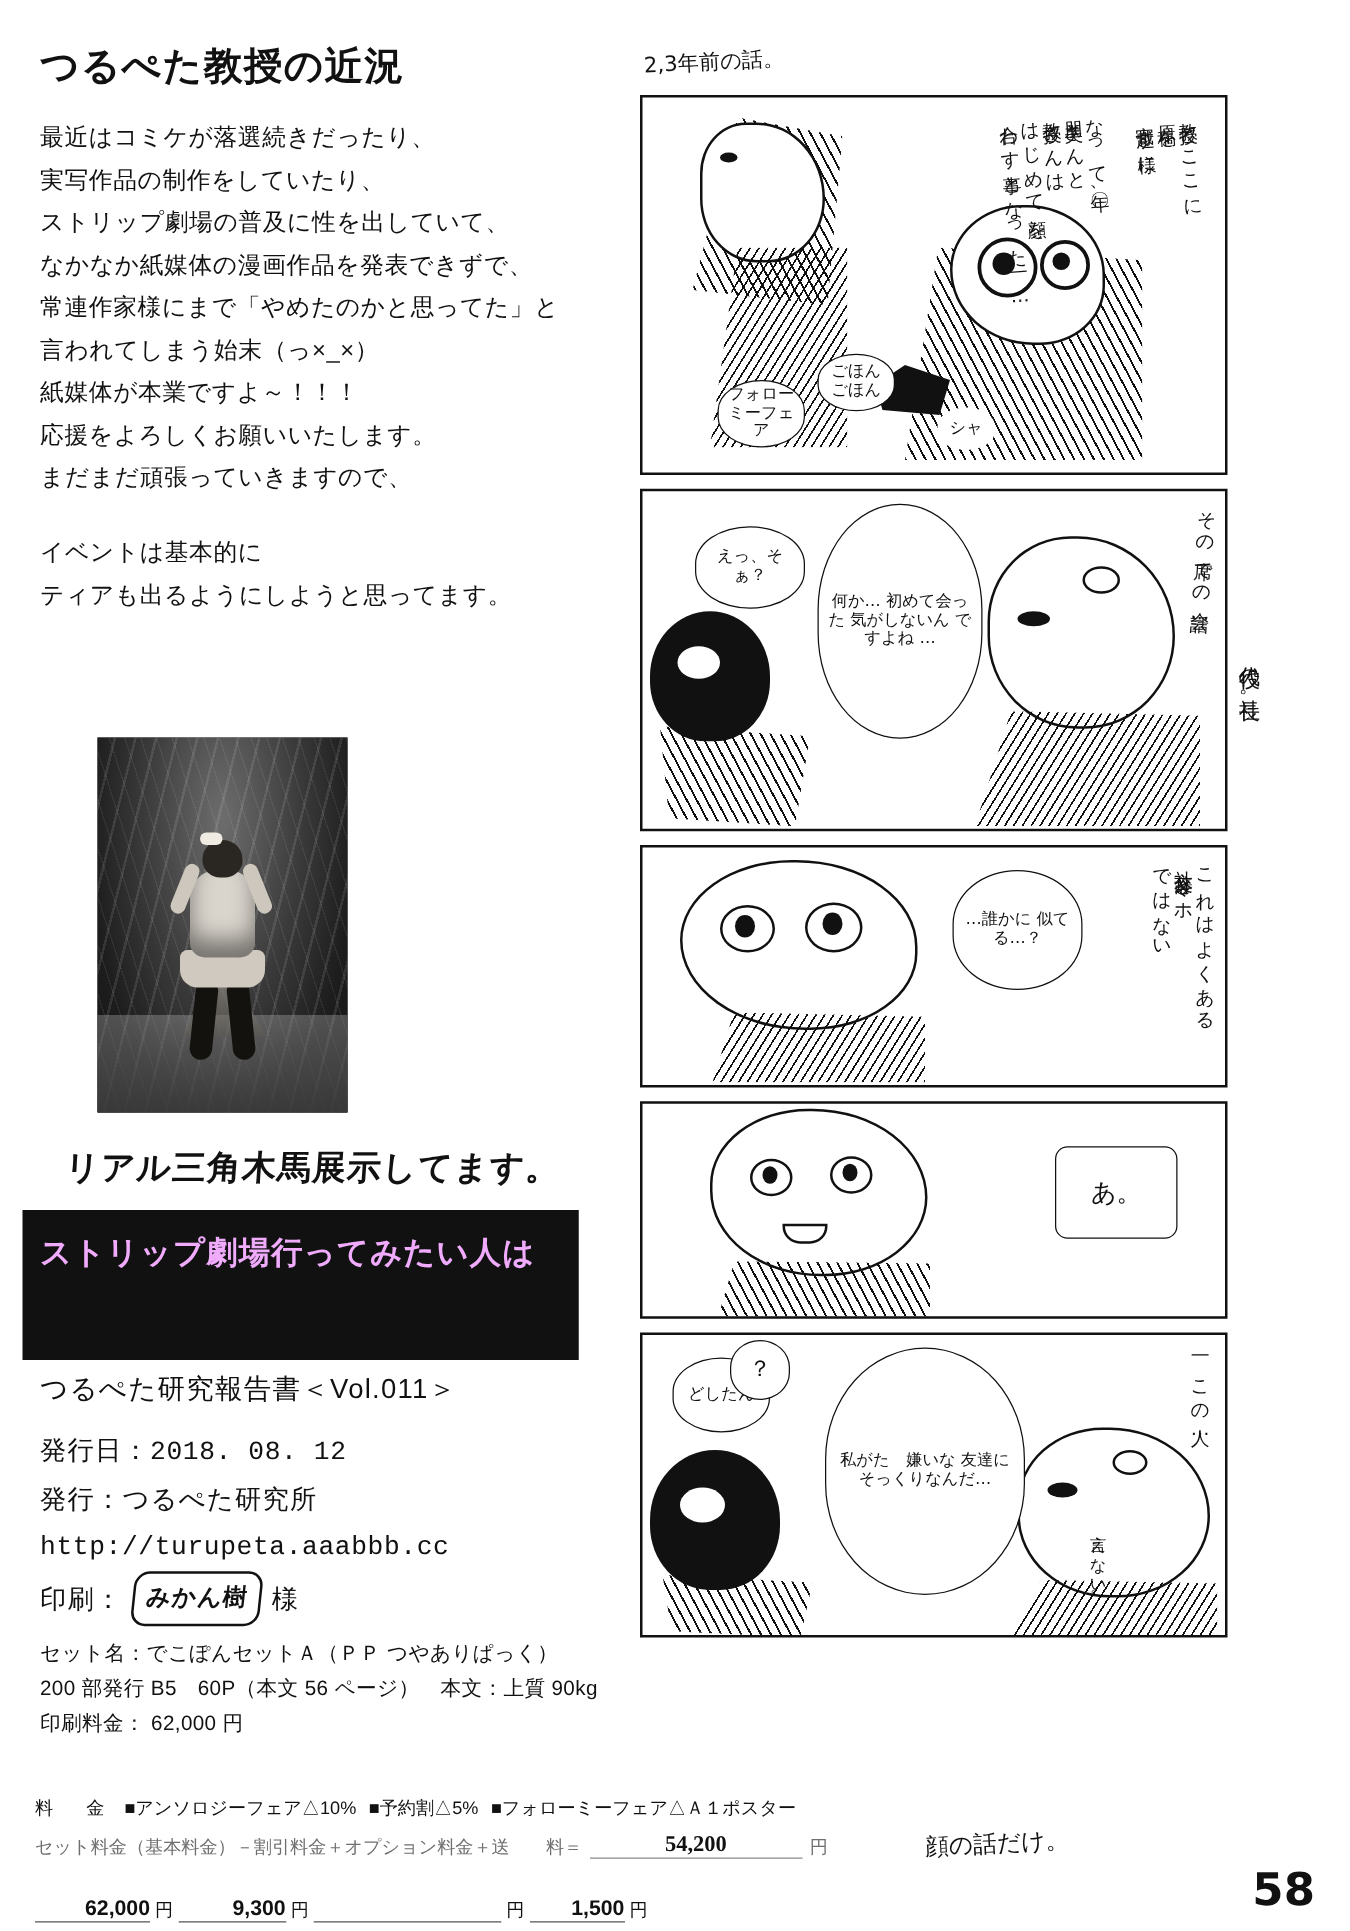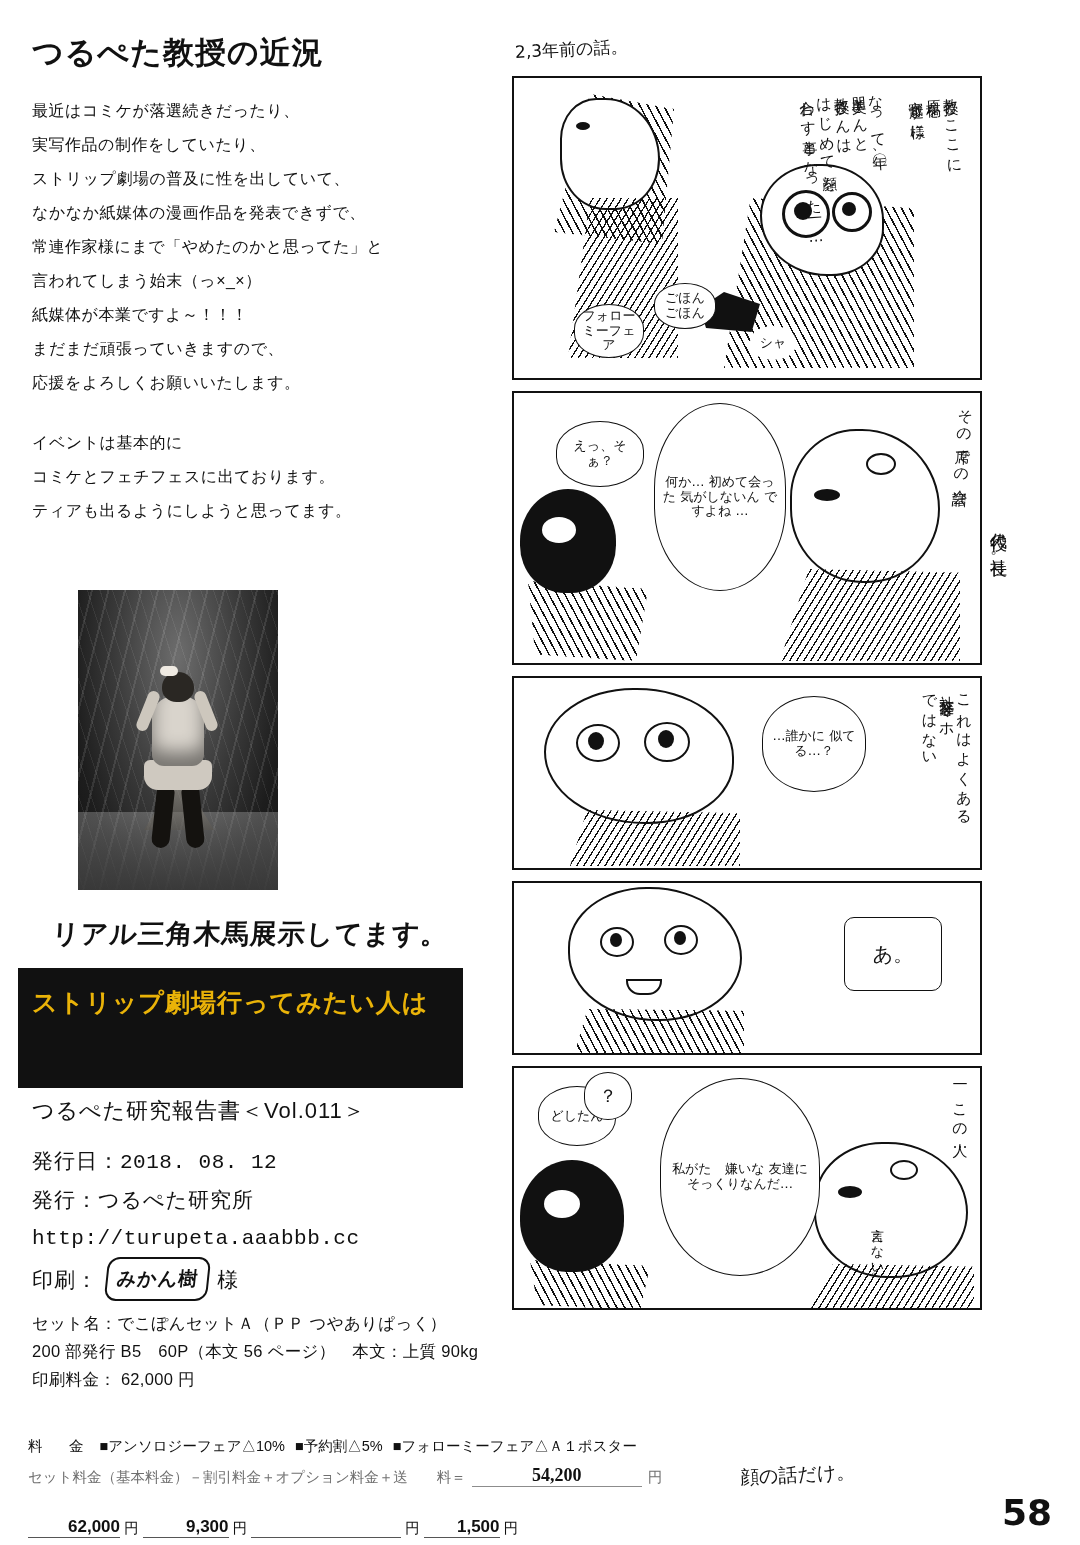--- a/index.html
+++ b/index.html
@@ -13,21 +13,21 @@
   }
   .page { position:absolute; inset:0; }
 
   
   .left { position:absolute; left:32px; top:36px; width:470px; }
 
   .title {
     font-size:31px; font-weight:bold; letter-spacing:1px;
     margin:0 0 24px 0; line-height:1.1;
   }
-  .body-text { font-size:16px; line-height:34px; letter-spacing:0.5px; }
+  .body-text { font-size:19px; line-height:34px; letter-spacing:0.5px; }
   .body-text p { margin:0; }
   .gap { height:26px; }
 
   .photo {
     position:absolute; left:78px; top:590px;
     width:200px; height:300px;
     background:
       radial-gradient(ellipse at 50% 22%, #6d6d6d 0%, #3a3a3a 45%, #1d1d1d 75%, #141414 100%),
       linear-gradient(180deg,#2a2a2a,#101010);
     overflow:hidden;
@@ -83,21 +83,21 @@
   }
 
   .photo-caption {
     position:absolute; left:52px; top:916px;
     font-size:27px; font-weight:bold; letter-spacing:1px;
     transform:skewX(-4deg);
   }
 
   .black-banner {
     position:absolute; left:18px; top:968px; width:445px; height:120px;
-    background:#111; color:#eab308;
+    background:#111; color:#f0abfc;
     padding:10px 14px 0 14px; box-sizing:border-box;
   }
   .black-banner div {
     font-size:25px; font-weight:bold; line-height:48px; letter-spacing:1px;
   }
 
   .colophon { position:absolute; left:32px; top:1096px; width:470px; }
   .colophon .c-title { font-size:22px; letter-spacing:1px; margin-bottom:16px; }
   .colophon .c-line { font-size:21px; line-height:37px; letter-spacing:1px; }
   .mono { font-family:Liberation Mono, monospace; font-size:21px; letter-spacing:0.5px; }
@@ -199,29 +199,28 @@
     <h1 class="title">つるぺた教授の近況</h1>
 
     <div class="body-text">
       <p>最近はコミケが落選続きだったり、</p>
       <p>実写作品の制作をしていたり、</p>
       <p>ストリップ劇場の普及に性を出していて、</p>
       <p>なかなか紙媒体の漫画作品を発表できずで、</p>
       <p>常連作家様にまで「やめたのかと思ってた」と</p>
       <p>言われてしまう始末（っ×_×）</p>
       <p>紙媒体が本業ですよ～！！！</p>
+      <p>応援をよろしくお願いいたします。</p>
       <p>まだまだ頑張っていきますので、</p>
-      <p>応援をよろしくお願いいたします。</p>
     </div>
 
     <div class="gap"></div>
 
     <div class="body-text">
       <p>イベントは基本的に</p>
-      <p>コミケとフェチフェスに出ております。</p>
       <p>ティアも出るようにしようと思ってます。</p>
     </div>
   </div>
 
   <div class="photo">
     <div class="drape"></div>
     <div class="floor"></div>
     <div class="figure">
       <div class="horse"></div>
       <div class="legL"></div>

